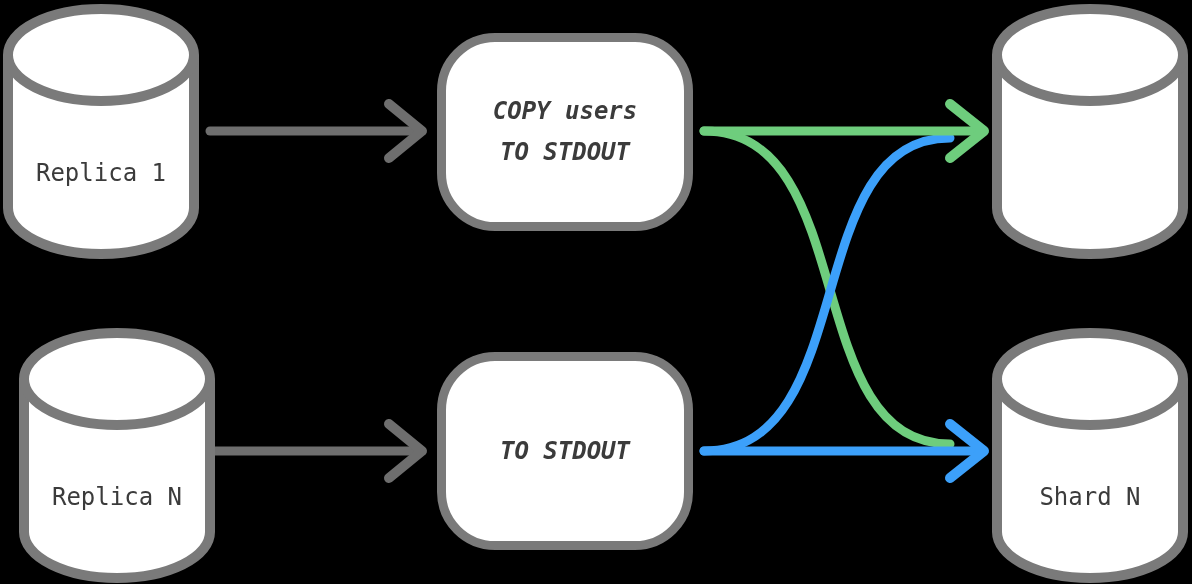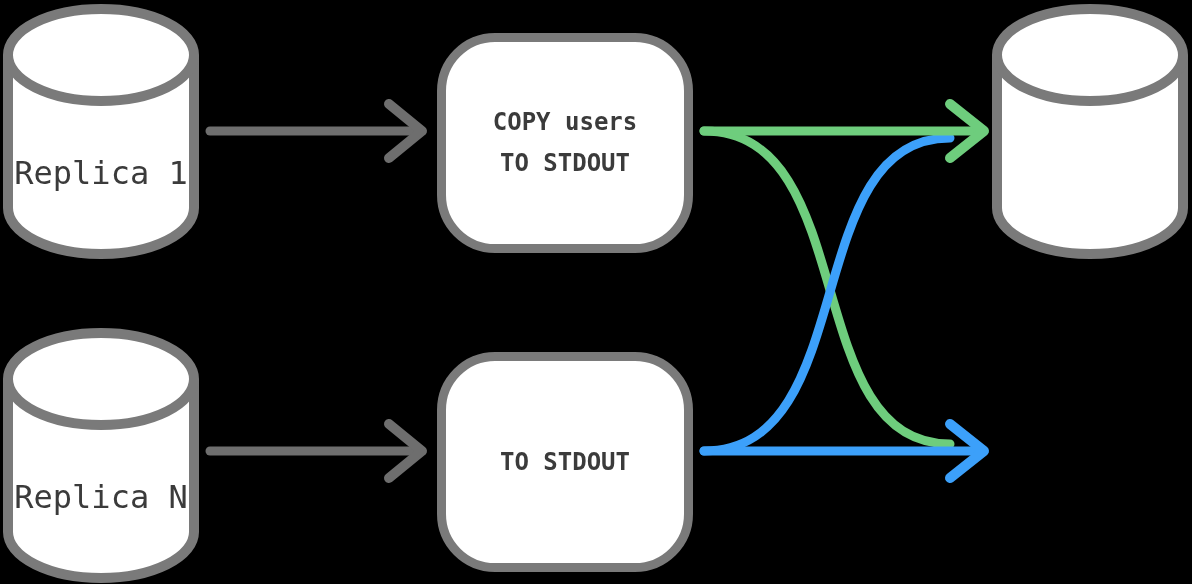--- a/index.html
+++ b/index.html
@@ -31,34 +31,34 @@
   .cyl { width: 198px; height: 256px; }
   .cyl svg { display: block; width: 198px; height: 256px; }
   .cyl-shape {
     fill: var(--c-node_fill, #fff);
     stroke: var(--c-node_stroke, #7a7a7a);
     stroke-width: 10;
   }
   .cyl-label {
     position: absolute; left: 0; top: 156px;
     width: 100%; text-align: center;
-    font-size: 32px; line-height: 28px;
+    font-size: 24px; line-height: 28px;
     color: var(--c-text, #3b3b3b);
     white-space: nowrap;
   }
 
   
   .proc {
-    width: 256px; height: 220px;
+    width: 256px; height: 198px;
     box-sizing: border-box;
     background: var(--c-node_fill, #fff);
     border: 9px solid var(--c-node_stroke, #7a7a7a);
     border-radius: 58px;
     display: flex; flex-direction: column;
-    align-items: center; justify-content: center;
+    align-items: center; justify-content: center; font-style: italic;
   }
   .proc-line {
     font-size: 24px; font-weight: bold; line-height: 41px;
     color: var(--c-text, #3b3b3b);
     white-space: nowrap;
   }
 </style>
 </head>
 <body>
 
@@ -81,21 +81,21 @@
   </svg>
 
   <div class="node cyl" style="left:2px; top:3px;">
     <svg viewBox="0 0 198 256" xmlns="http://www.w3.org/2000/svg">
       <path class="cyl-shape" d="M 6 52 L 6 205 A 93 46 0 0 0 192 205 L 192 52"></path>
       <ellipse class="cyl-shape" cx="99" cy="52" rx="93" ry="46"></ellipse>
     </svg>
     <span class="cyl-label">Replica 1</span>
   </div>
 
-  <div class="node cyl" style="left:2px; top:327px;">
+  <div class="node cyl" style="left:18px; top:327px;">
     <svg viewBox="0 0 198 256" xmlns="http://www.w3.org/2000/svg">
       <path class="cyl-shape" d="M 6 52 L 6 205 A 93 46 0 0 0 192 205 L 192 52"></path>
       <ellipse class="cyl-shape" cx="99" cy="52" rx="93" ry="46"></ellipse>
     </svg>
     <span class="cyl-label">Replica N</span>
   </div>
 
   <div class="node proc" style="left:437px; top:33px;">
     <span class="proc-line">COPY users</span>
     <span class="proc-line">TO STDOUT</span>
@@ -105,14 +105,21 @@
     <span class="proc-line">TO STDOUT</span>
   </div>
 
   <div class="node cyl" style="left:991px; top:3px;">
     <svg viewBox="0 0 198 256" xmlns="http://www.w3.org/2000/svg">
       <path class="cyl-shape" d="M 6 52 L 6 205 A 93 46 0 0 0 192 205 L 192 52"></path>
       <ellipse class="cyl-shape" cx="99" cy="52" rx="93" ry="46"></ellipse>
     </svg>
   </div>
 
+  <div class="node cyl" style="left:991px; top:327px;">
+    <svg viewBox="0 0 198 256" xmlns="http://www.w3.org/2000/svg">
+      <path class="cyl-shape" d="M 6 52 L 6 205 A 93 46 0 0 0 192 205 L 192 52"></path>
+      <ellipse class="cyl-shape" cx="99" cy="52" rx="93" ry="46"></ellipse>
+    </svg>
+    <span class="cyl-label">Shard N</span>
+  </div>
 
 </div>
 
 </body></html>

